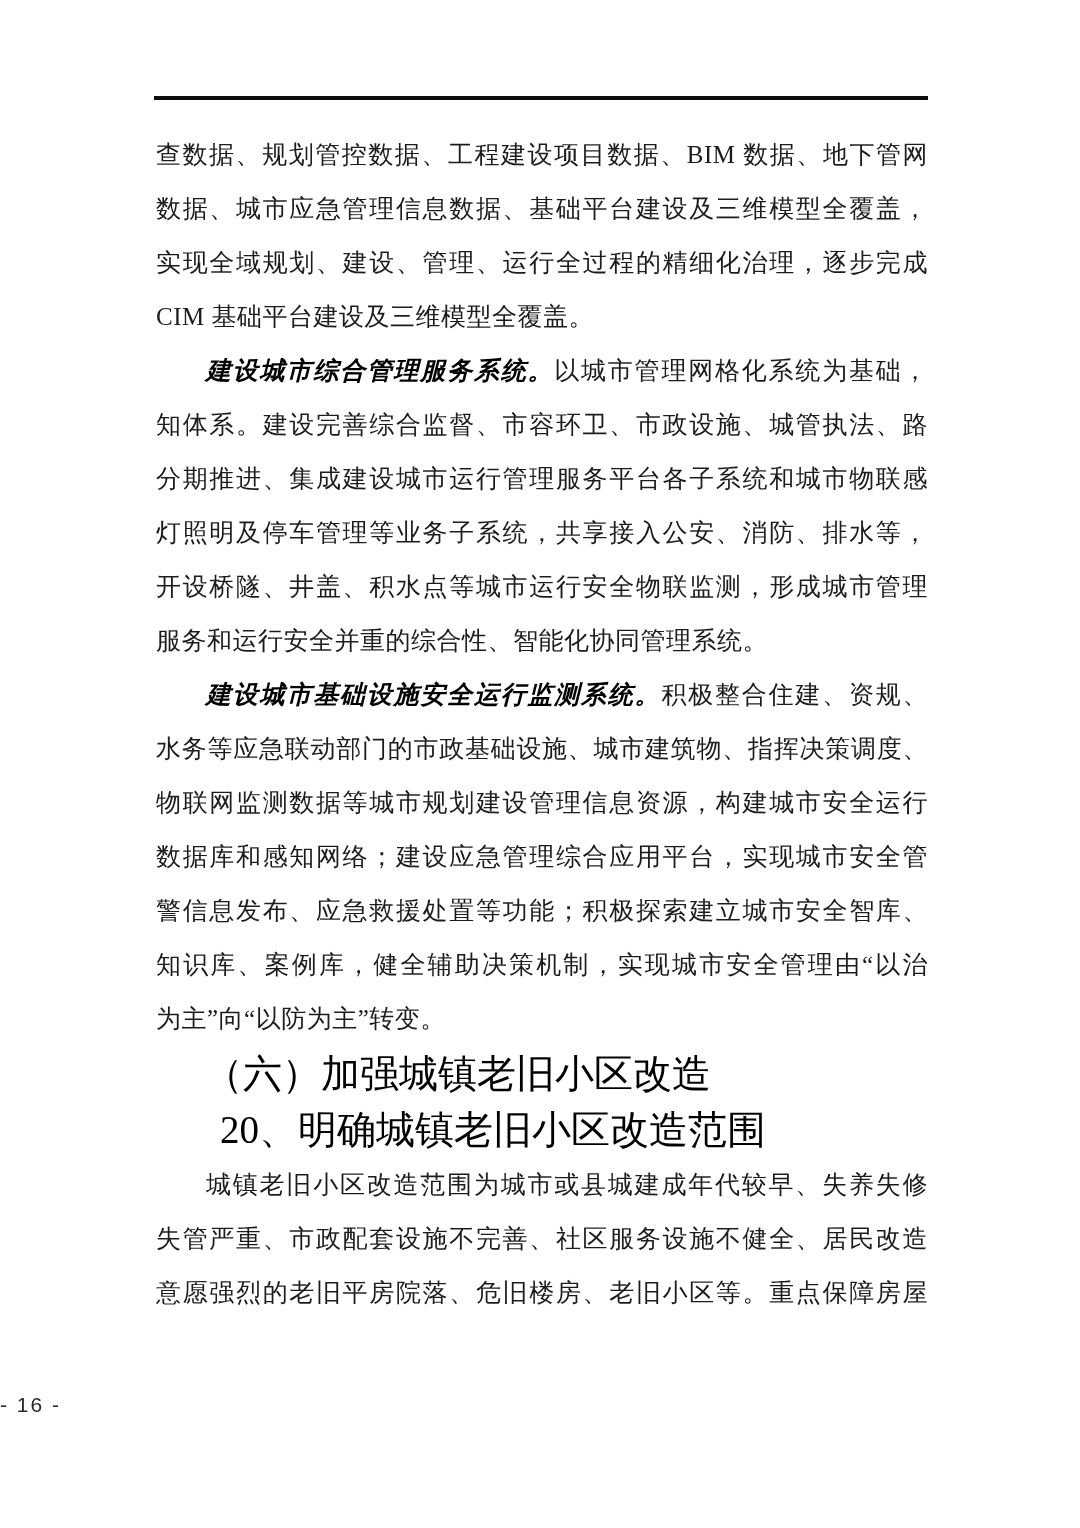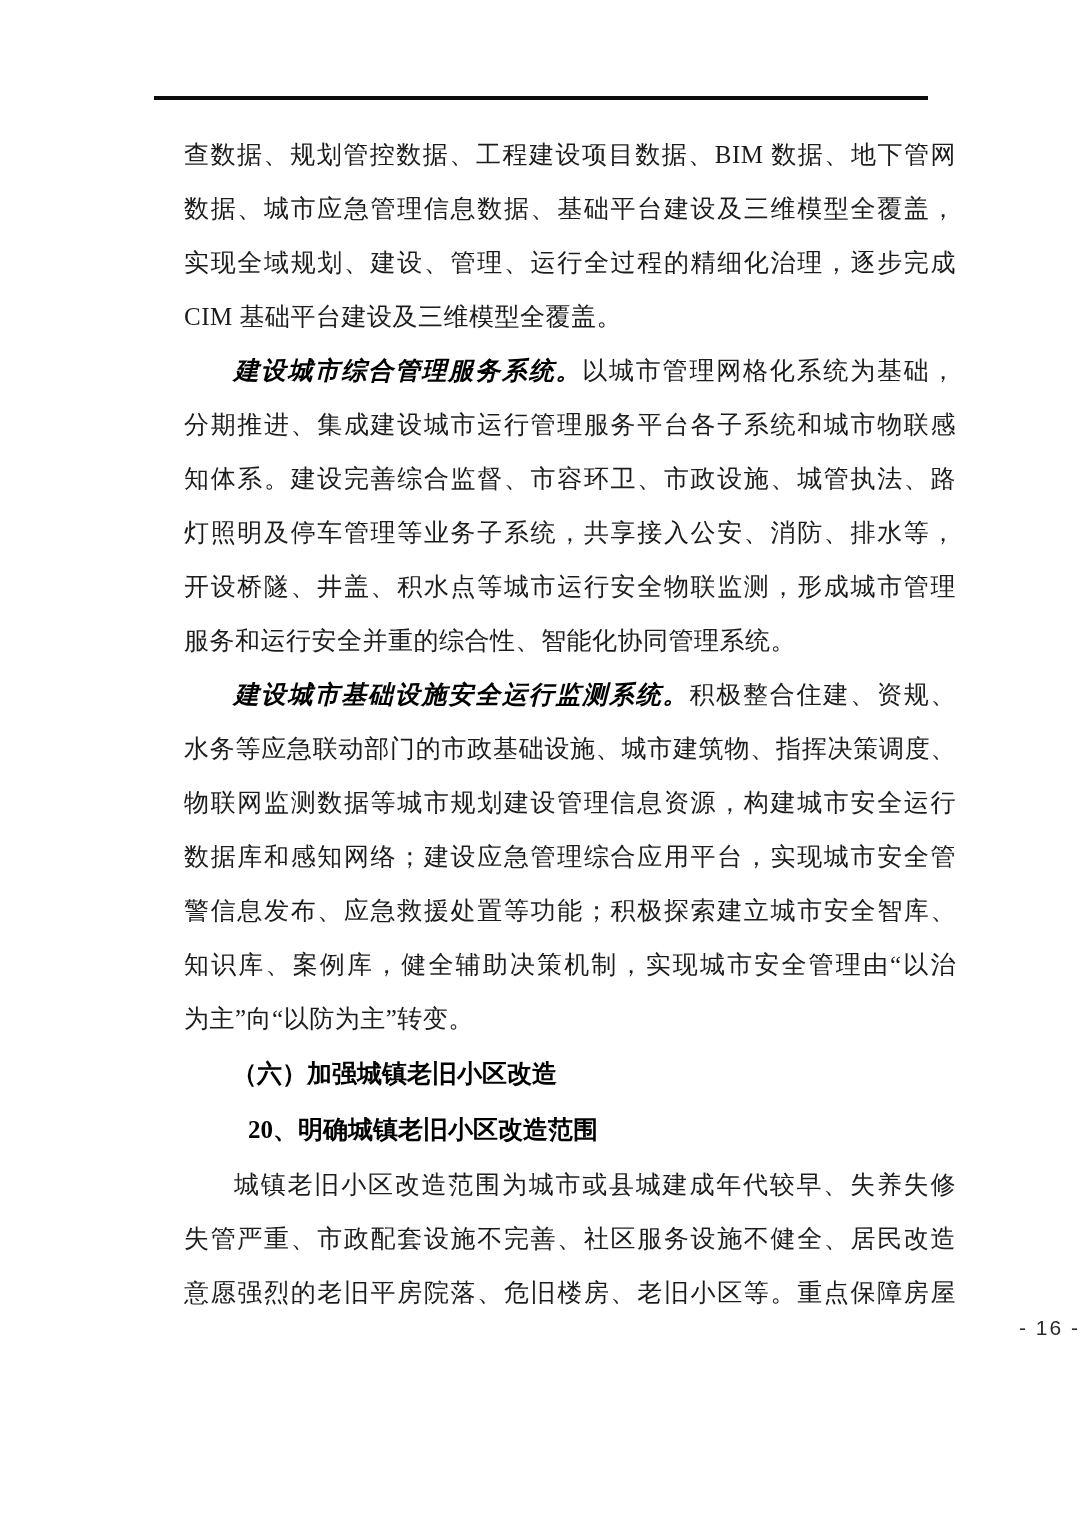--- a/index.html
+++ b/index.html
@@ -23,21 +23,20 @@
     top: 96px;
     width: 774px;
     height: 4px;
     background: #0d0d0d;
   }
   .text-block {
     position: absolute;
     left: 156px;
     top: 128px;
     width: 772px;
-    margin-left: 28px;
   }
   .line {
     height: 54px;
     line-height: 54px;
     font-size: 25px;
     letter-spacing: 0.5px;
     text-align: justify;
     text-align-last: justify;
     overflow: hidden;
   }
@@ -49,34 +48,34 @@
     text-indent: 50px;
   }
   .lead {
     font-weight: bold;
     color: #000;
     font-style: italic;
   }
   .heading {
     height: 56px;
     line-height: 56px;
-    font-size: 25px;
-    font-weight: bold;
+    font-size: 39px;
+    font-weight: normal;
     color: #000;
     text-align: left;
     text-align-last: left;
   }
   .heading.h-section { padding-left: 48px; }
   .heading.h-item    { padding-left: 64px; }
   .page-number {
     position: absolute;
     left: 0;
-    top: 1316px;
+    top: 1393px;
     width: 100%;
-    text-align: right;
+    text-align: left;
     font-family: "Liberation Sans", "DejaVu Sans", sans-serif;
     font-size: 21px;
     color: #2b2b2b;
     letter-spacing: 2px;
   }
 </style>
 </head>
 <body>
 
 <div class="page">
@@ -84,22 +83,22 @@
   <div class="top-rule"></div>
 
   <div class="text-block">
 
     <div class="line">查数据、规划管控数据、工程建设项目数据、BIM 数据、地下管网</div>
     <div class="line">数据、城市应急管理信息数据、基础平台建设及三维模型全覆盖，</div>
     <div class="line">实现全域规划、建设、管理、运行全过程的精细化治理，逐步完成</div>
     <div class="line end">CIM 基础平台建设及三维模型全覆盖。</div>
 
     <div class="line indent"><span class="lead">建设城市综合管理服务系统。</span><span>以城市管理网格化系统为基础，</span></div>
+    <div class="line">知体系。建设完善综合监督、市容环卫、市政设施、城管执法、路</div>
     <div class="line">分期推进、集成建设城市运行管理服务平台各子系统和城市物联感</div>
-    <div class="line">知体系。建设完善综合监督、市容环卫、市政设施、城管执法、路</div>
     <div class="line">灯照明及停车管理等业务子系统，共享接入公安、消防、排水等，</div>
     <div class="line">开设桥隧、井盖、积水点等城市运行安全物联监测，形成城市管理</div>
     <div class="line end">服务和运行安全并重的综合性、智能化协同管理系统。</div>
 
     <div class="line indent"><span class="lead">建设城市基础设施安全运行监测系统。</span><span>积极整合住建、资规、</span></div>
     <div class="line">水务等应急联动部门的市政基础设施、城市建筑物、指挥决策调度、</div>
     <div class="line">物联网监测数据等城市规划建设管理信息资源，构建城市安全运行</div>
     <div class="line">数据库和感知网络；建设应急管理综合应用平台，实现城市安全管</div>
     <div class="line">警信息发布、应急救援处置等功能；积极探索建立城市安全智库、</div>
     <div class="line">知识库、案例库，健全辅助决策机制，实现城市安全管理由“以治</div>

